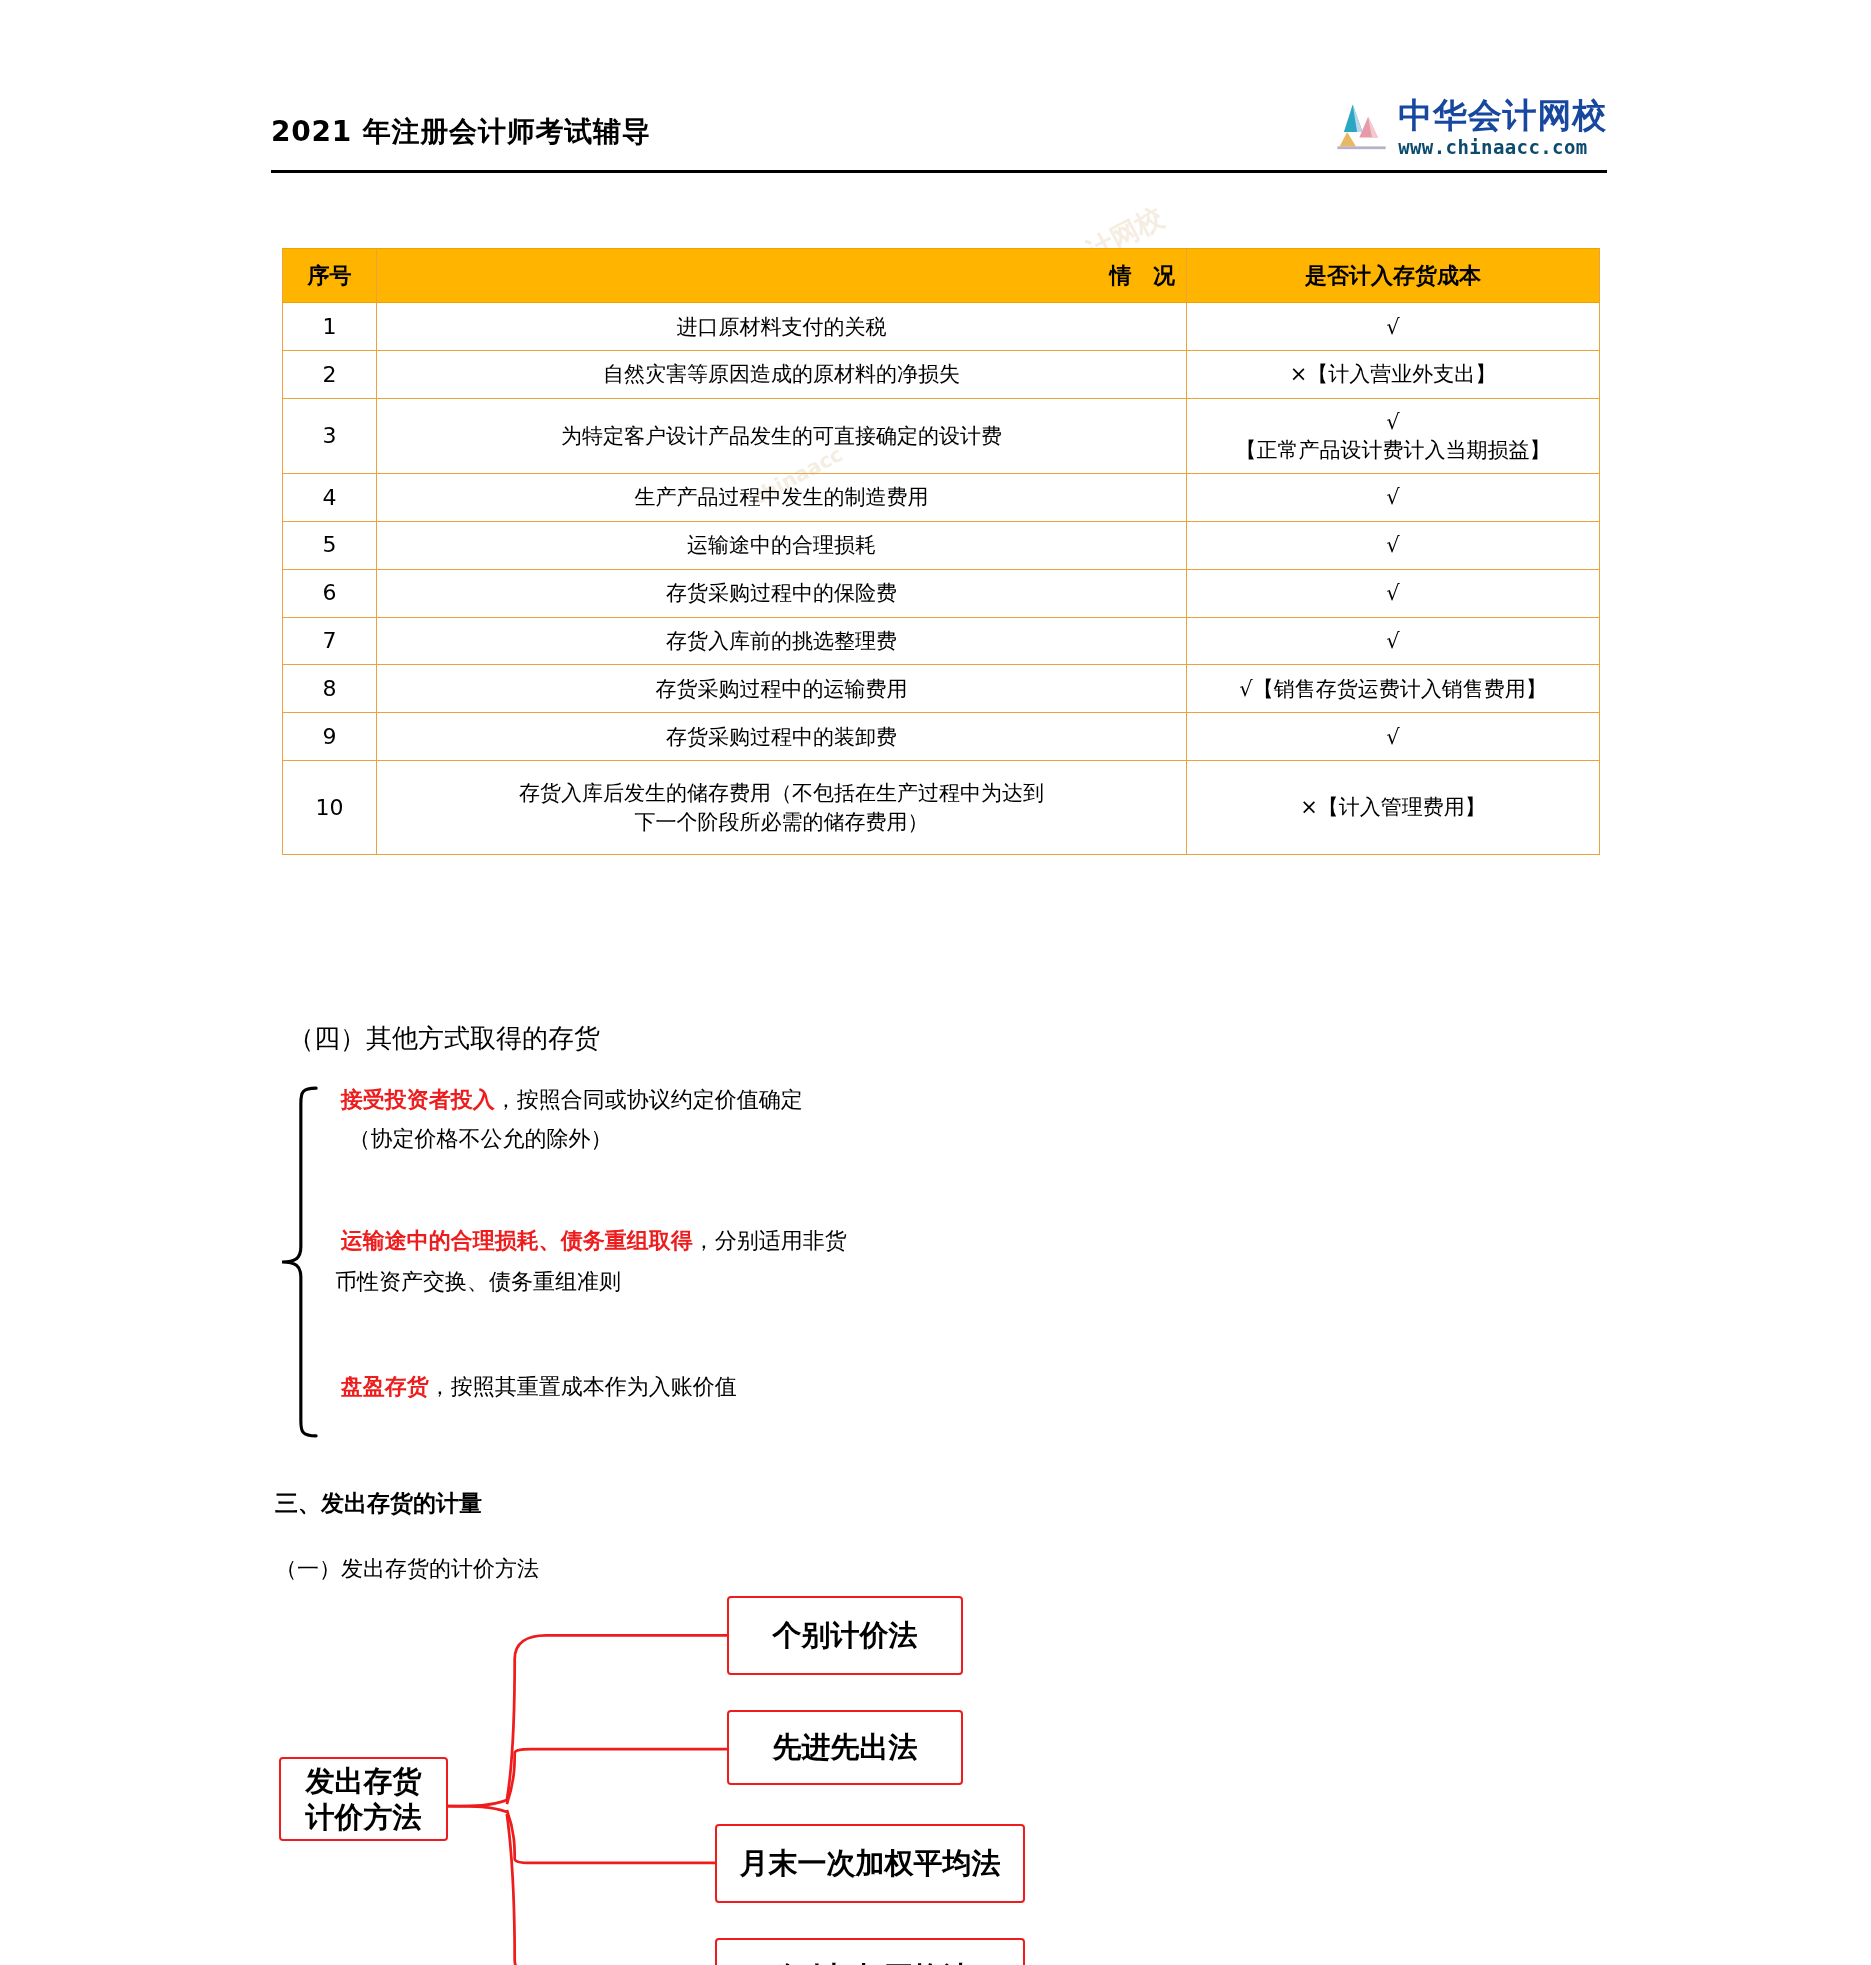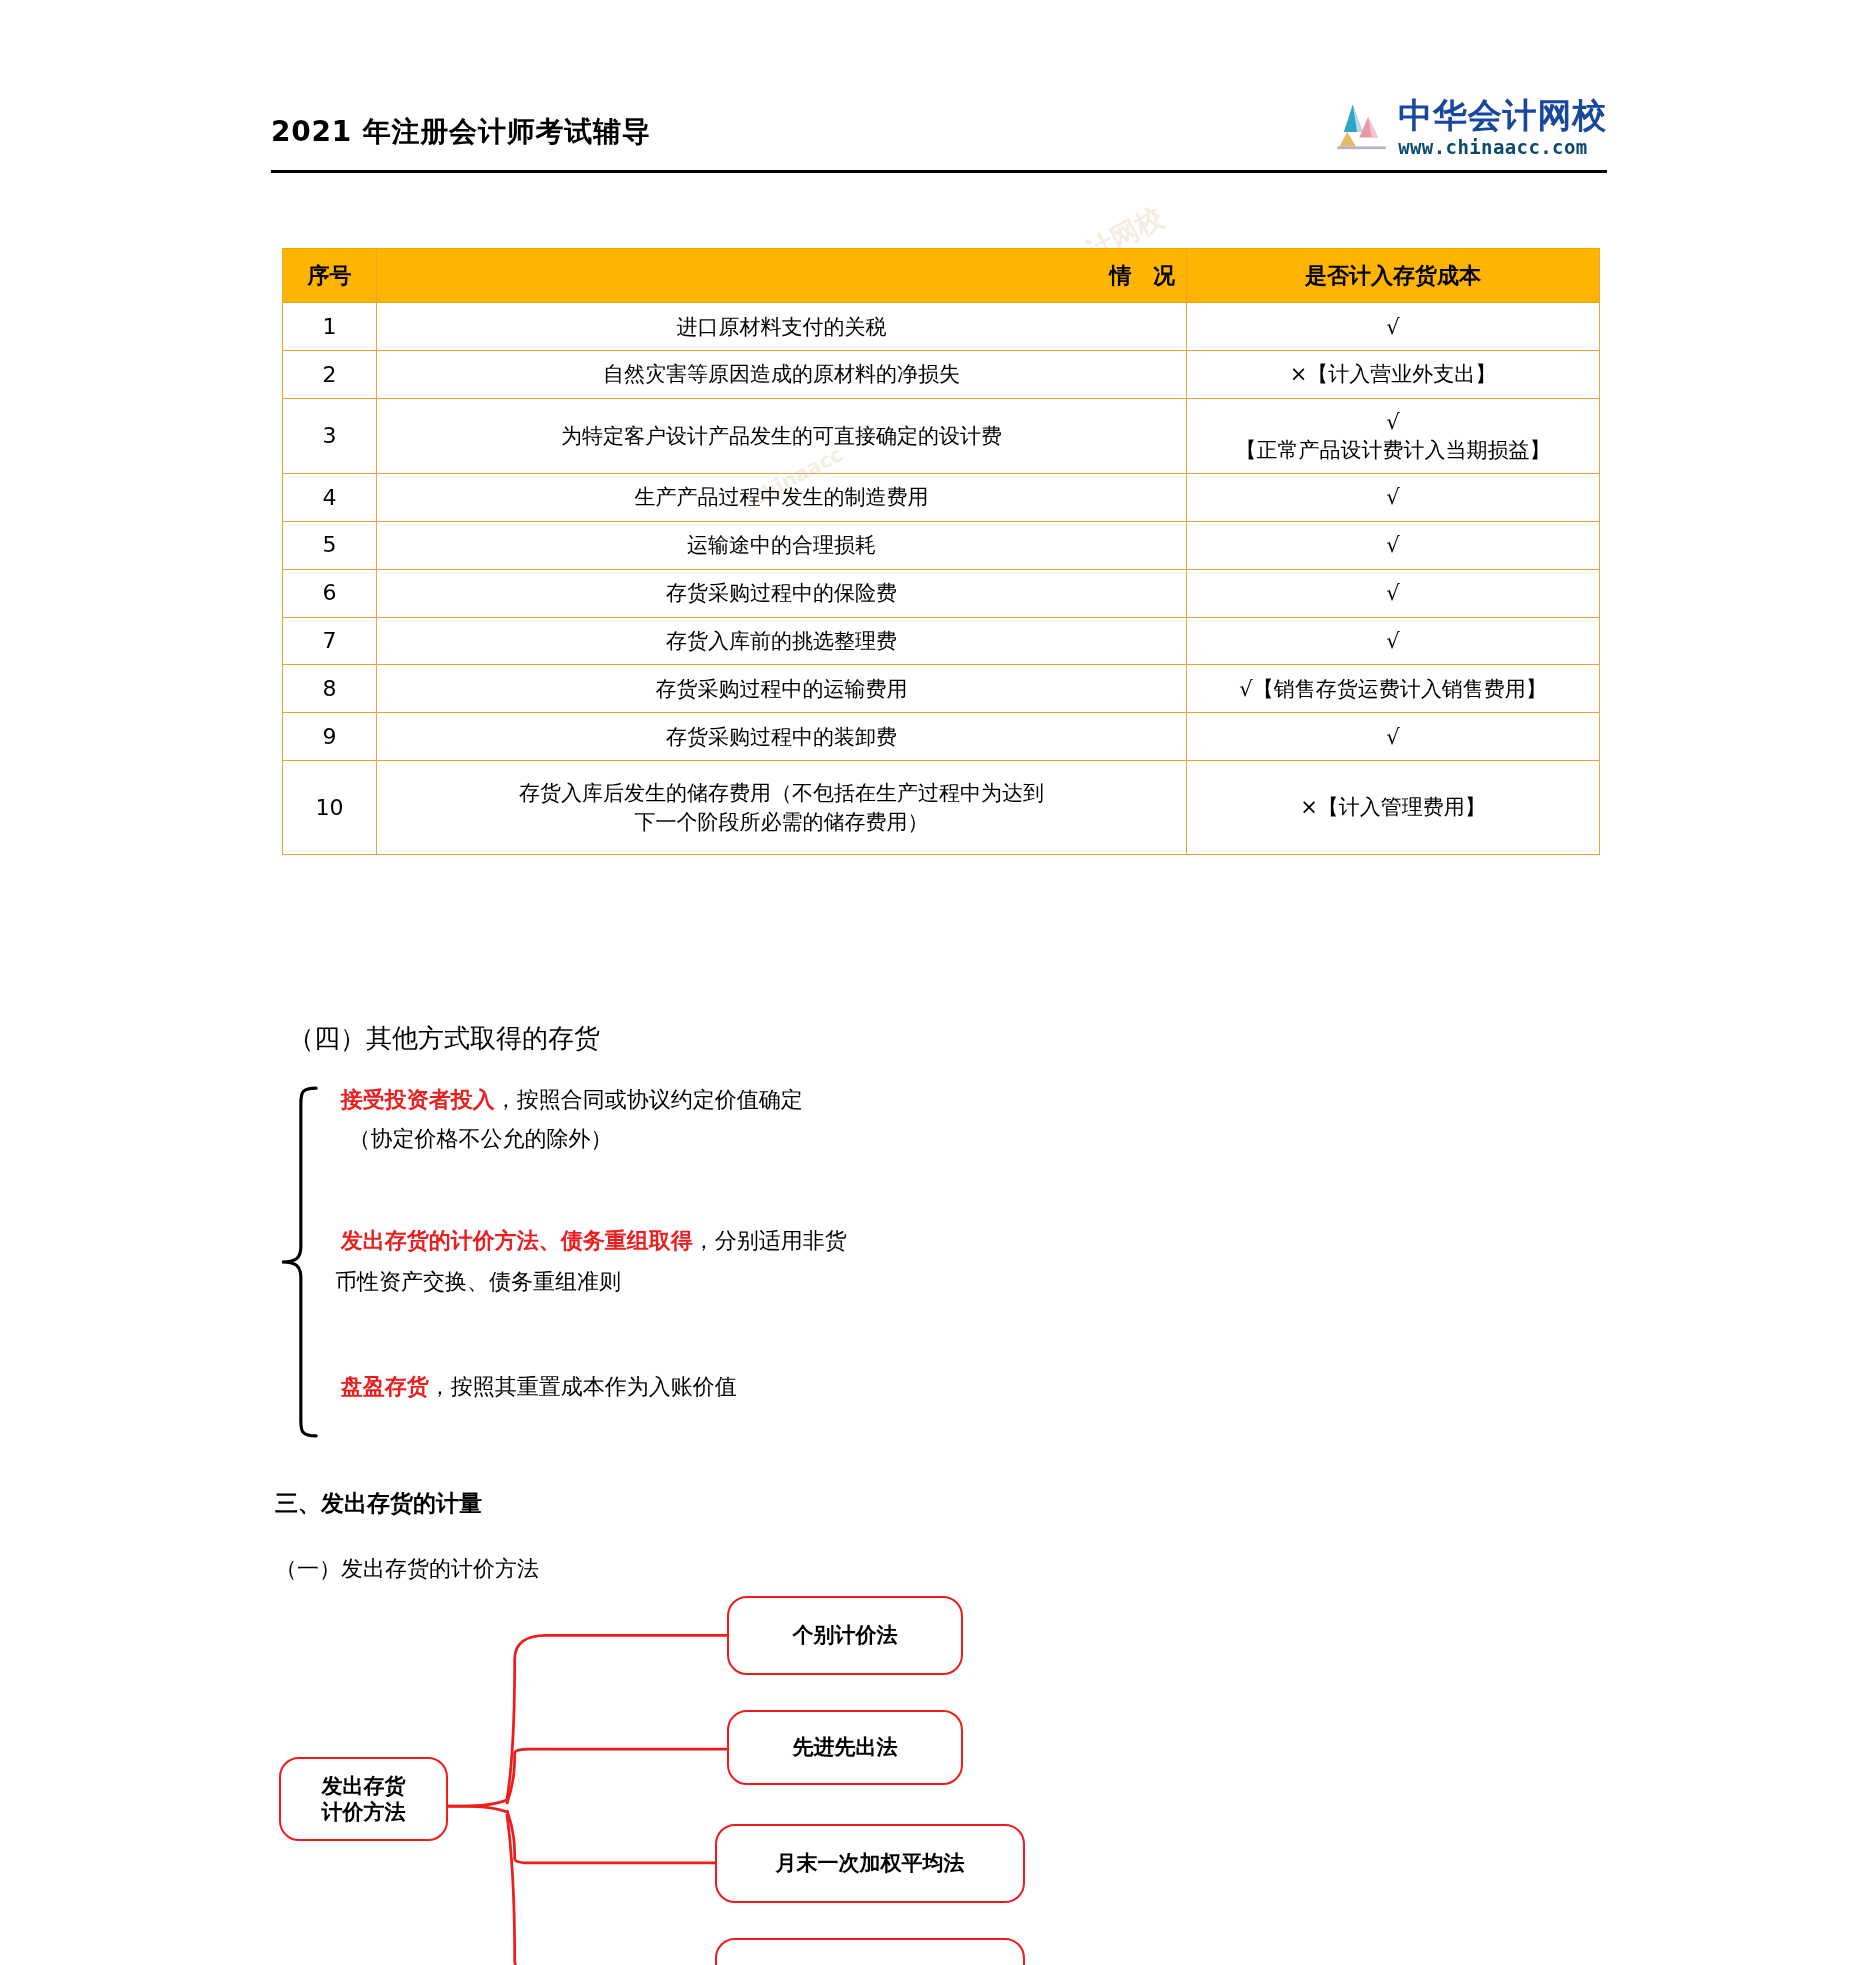--- a/index.html
+++ b/index.html
@@ -168,28 +168,28 @@
   .mindmap {
     position: absolute;
     left: 271px;
     top: 1596px;
     width: 1022px;
     height: 424px;
   }
   .node {
     position: absolute;
     border: 2px solid #ee1c1c;
-    border-radius: 20px;
+    border-radius: 4px;
     background: #ffffff;
     display: flex;
     align-items: center;
     justify-content: center;
     text-align: center;
     font-family: "DejaVu Sans", "Liberation Sans", sans-serif;
-    font-size: 21px;
+    font-size: 29px;
     font-weight: bold;
     line-height: 1.25;
     color: #000000;
     box-sizing: border-box;
   }
   .node-root {
     left: 7.9px;
     top: 161px;
     width: 169px;
     height: 84px;
@@ -332,21 +332,21 @@
                C 52 450, 66 460, 66 488 L 66 854 C 66 882, 70 892, 105 892" fill="none" stroke="#000000" stroke-width="8" stroke-linecap="round"></path>
     </svg>
 
     <div class="brace-lines">
       <div class="brace-line" style="left:19.7px; top:0px;">
         <span class="red bold">接受投资者投入</span><span>，按照合同或协议约定价值确定</span>
       </div>
       <div class="brace-line" style="left:27.5px; top:39px;">（协定价格不公允的除外）</div>
 
       <div class="brace-line" style="left:19.7px; top:141px;">
-        <span class="red bold">发出存货的计价方法、债务重组取得</span><span>，分别适用非货</span>
+        <span class="red bold">运输途中的合理损耗、债务重组取得</span><span>，分别适用非货</span>
       </div>
       <div class="brace-line" style="left:14px; top:182px;">币性资产交换、债务重组准则</div>
 
       <div class="brace-line" style="left:19.7px; top:287px;">
         <span class="red bold">盘盈存货</span><span>，按照其重置成本作为入账价值</span>
       </div>
     </div>
   </div>
 
   <div class="tx tx-serif bold" style="left:275px; top:1486px; font-size:23px;">三、发出存货的计量</div>

